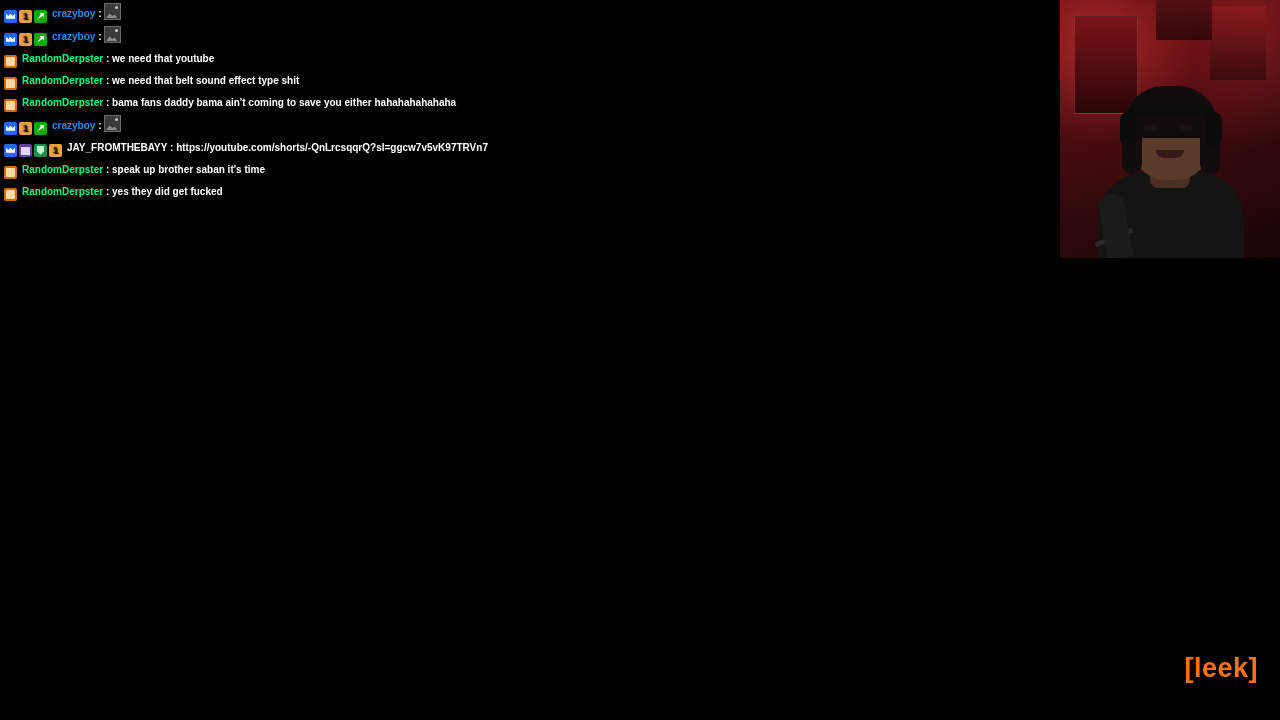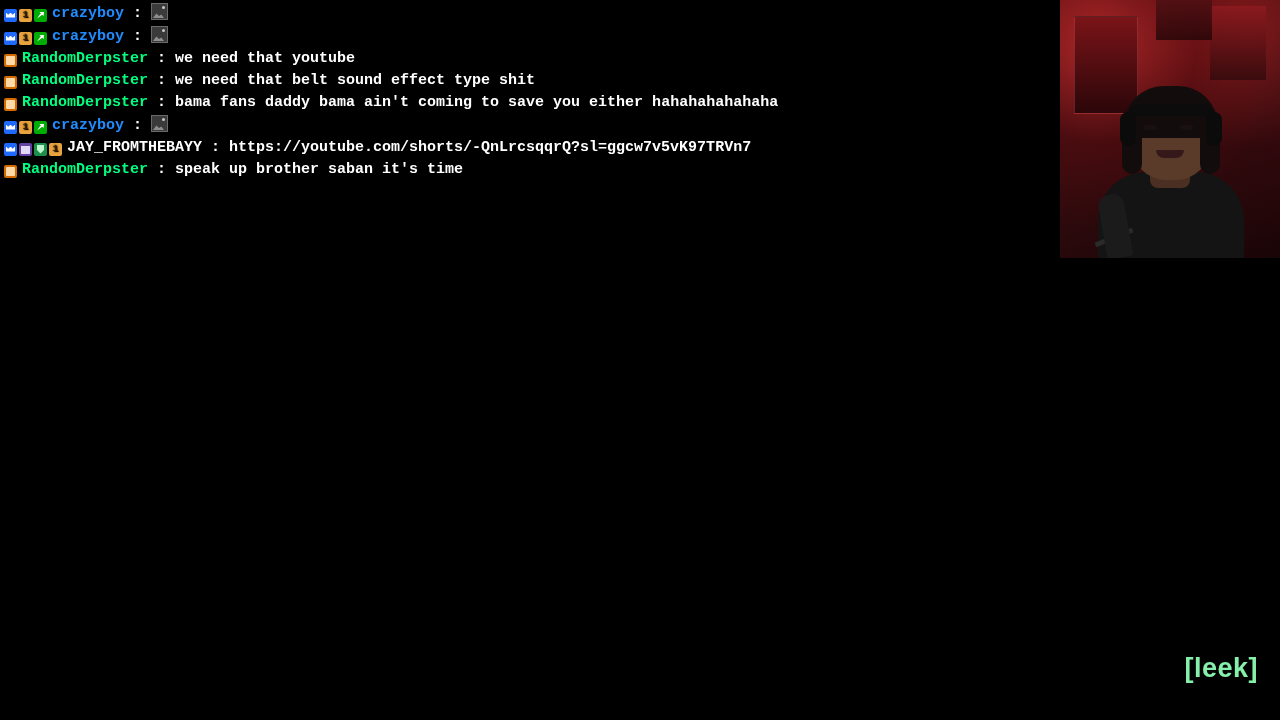--- a/index.html
+++ b/index.html
@@ -18,29 +18,28 @@
   
   #chat-overlay {
     position: absolute;
     left: 0;
     top: 0;
     width: 1060px;
     padding: 3px 0 0 4px;
     box-sizing: border-box;
   }
   .chat-line {
-    font-size: 15px;
+    font-size: 10px;
     font-weight: bold;
     line-height: 20px;
     color: #ffffff;
     text-shadow: 0 0 2px #000, 1px 1px 1px #000;
     word-wrap: break-word;
     padding: 0;
     margin: 0;
-    font-family: Liberation Mono, monospace;
   }
   .badges {
     display: inline-block;
     vertical-align: -2px;
     margin-right: 3px;
     white-space: nowrap;
   }
   .badge {
     display: inline-block;
     width: 13px;
@@ -330,39 +329,40 @@
     height: 5px;
     background: #2a2a2a;
     transform: rotate(-22deg);
   }
 
   
   #caption {
     position: absolute;
     right: 22px;
     bottom: 36px;
-    color: #86efac;
+    color: #f97316;
     font-size: 27px;
     font-weight: bold;
     letter-spacing: 0.5px;
     text-shadow: 0 0 3px #000, 2px 2px 2px #000;
   }
 </style>
 </head>
 <body>
 
 <div id="chat-overlay">
     <div class="chat-line"><span class="badges"><span class="badge badge-prime"></span><span class="badge badge-sub"></span><span class="badge badge-mod"></span></span><span class="uname" style="color: rgb(31, 140, 255);">crazyboy</span><span class="colon"> : </span><span class="emote-img"></span></div>
     <div class="chat-line"><span class="badges"><span class="badge badge-prime"></span><span class="badge badge-sub"></span><span class="badge badge-mod"></span></span><span class="uname" style="color: rgb(31, 140, 255);">crazyboy</span><span class="colon"> : </span><span class="emote-img"></span></div>
     <div class="chat-line"><span class="badges"><span class="badge badge-emotecol"></span></span><span class="uname" style="color: rgb(0, 255, 127);">RandomDerpster</span><span class="colon"> : </span><span class="msg">we need that youtube</span></div>
     <div class="chat-line"><span class="badges"><span class="badge badge-emotecol"></span></span><span class="uname" style="color: rgb(0, 255, 127);">RandomDerpster</span><span class="colon"> : </span><span class="msg">we need that belt sound effect type shit</span></div>
     <div class="chat-line"><span class="badges"><span class="badge badge-emotecol"></span></span><span class="uname" style="color: rgb(0, 255, 127);">RandomDerpster</span><span class="colon"> : </span><span class="msg">bama fans daddy bama ain't coming to save you either hahahahahahaha</span></div>
     <div class="chat-line"><span class="badges"><span class="badge badge-prime"></span><span class="badge badge-sub"></span><span class="badge badge-mod"></span></span><span class="uname" style="color: rgb(31, 140, 255);">crazyboy</span><span class="colon"> : </span><span class="emote-img"></span></div>
     <div class="chat-line"><span class="badges"><span class="badge badge-prime"></span><span class="badge badge-gift"></span><span class="badge badge-founder"></span><span class="badge badge-sub"></span></span><span class="uname" style="color: rgb(255, 255, 255);">JAY_FROMTHEBAYY</span><span class="colon"> : </span><span class="msg">https://youtube.com/shorts/-QnLrcsqqrQ?sl=ggcw7v5vK97TRVn7</span></div>
     <div class="chat-line"><span class="badges"><span class="badge badge-emotecol"></span></span><span class="uname" style="color: rgb(0, 255, 127);">RandomDerpster</span><span class="colon"> : </span><span class="msg">speak up brother saban it's time</span></div>
+    <div class="chat-line"><span class="badges"><span class="badge badge-emotecol"></span></span><span class="uname" style="color: rgb(0, 255, 127);">RandomDerpster</span><span class="colon"> : </span><span class="msg">yes they did get fucked</span></div>
   </div>
 
 <div id="webcam">
   <div class="cam-bg"></div>
   <div class="cam-poster"></div>
   <div class="cam-poster2"></div>
   <div class="cam-shelf"></div>
   <div class="cam-person">
     <div class="cam-body"></div>
     <div class="cam-neck"></div>

